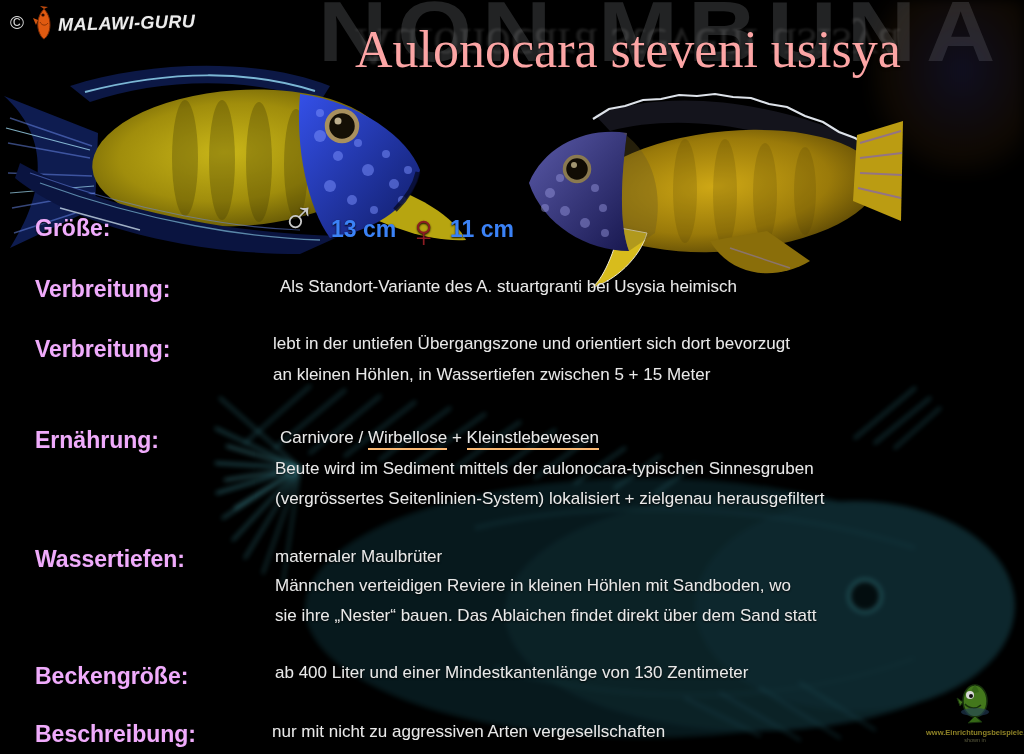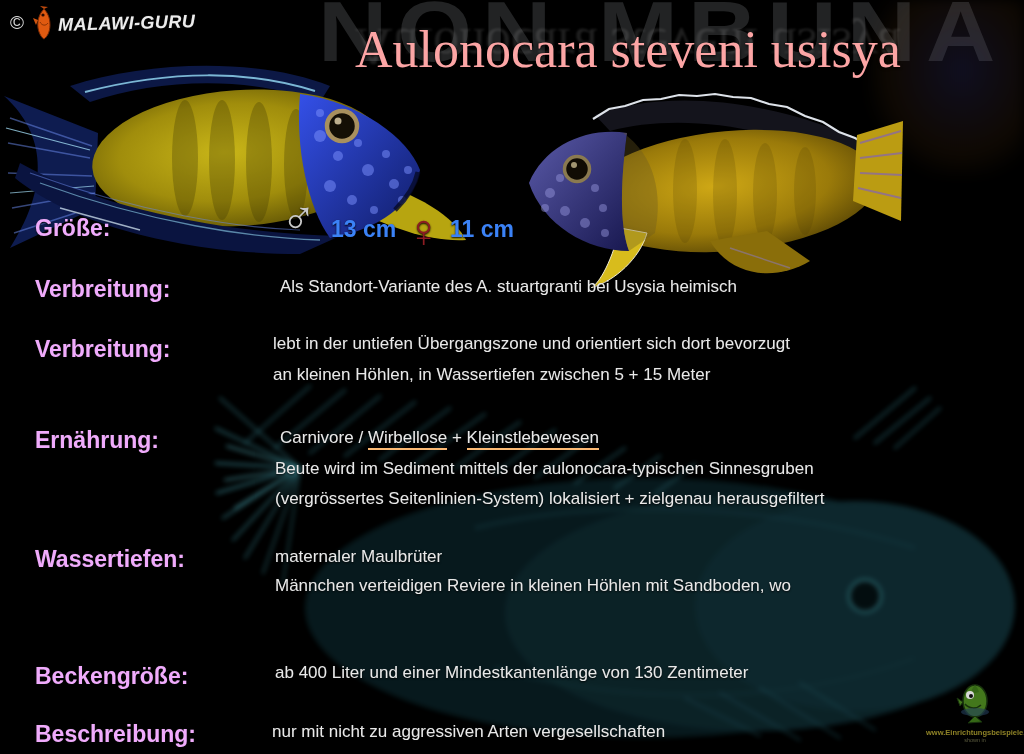--- a/index.html
+++ b/index.html
@@ -260,20 +260,21 @@
   <div class="label" style="top:427px">Ernährung:</div>
   <div class="line" style="left:280px;top:428px">
     <span>Carnivore / </span><span class="u">Wirbellose</span><span> + </span><span class="u">Kleinstlebewesen</span>
   </div>
   <div class="line" style="left:275px;top:489px">(vergrössertes Seitenlinien-System) lokalisiert + zielgenau herausgefiltert</div>
   <div class="line" style="left:275px;top:459px">Beute wird im Sediment mittels der aulonocara-typischen Sinnesgruben</div>
 
   <div class="label" style="top:546px">Wassertiefen:</div>
   <div class="line" style="left:275px;top:547px">maternaler Maulbrüter</div>
   <div class="line" style="left:275px;top:576px">Männchen verteidigen Reviere in kleinen Höhlen mit Sandboden, wo</div>
+  <div class="line" style="left:275px;top:606px">sie ihre „Nester“ bauen. Das Ablaichen findet direkt über dem Sand statt</div>
 
   <div class="label" style="top:663px">Beckengröße:</div>
   <div class="line" style="left:275px;top:663px">ab 400 Liter und einer Mindestkantenlänge von 130 Zentimeter</div>
 
   <div class="label" style="top:721px">Beschreibung:</div>
   <div class="line" style="left:272px;top:722px">nur mit nicht zu aggressiven Arten vergesellschaften</div>
 
   <div class="site-mark">
     <svg width="40" height="42" viewBox="0 0 40 42">
       <ellipse cx="20" cy="19" rx="12" ry="16" fill="#4f8c22" stroke="#1c3a10" stroke-width="1.5"></ellipse>

